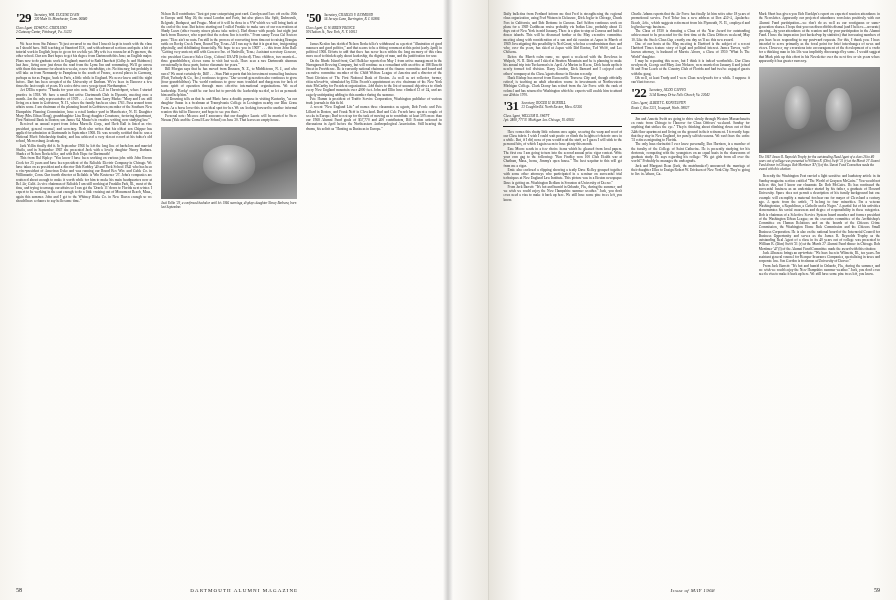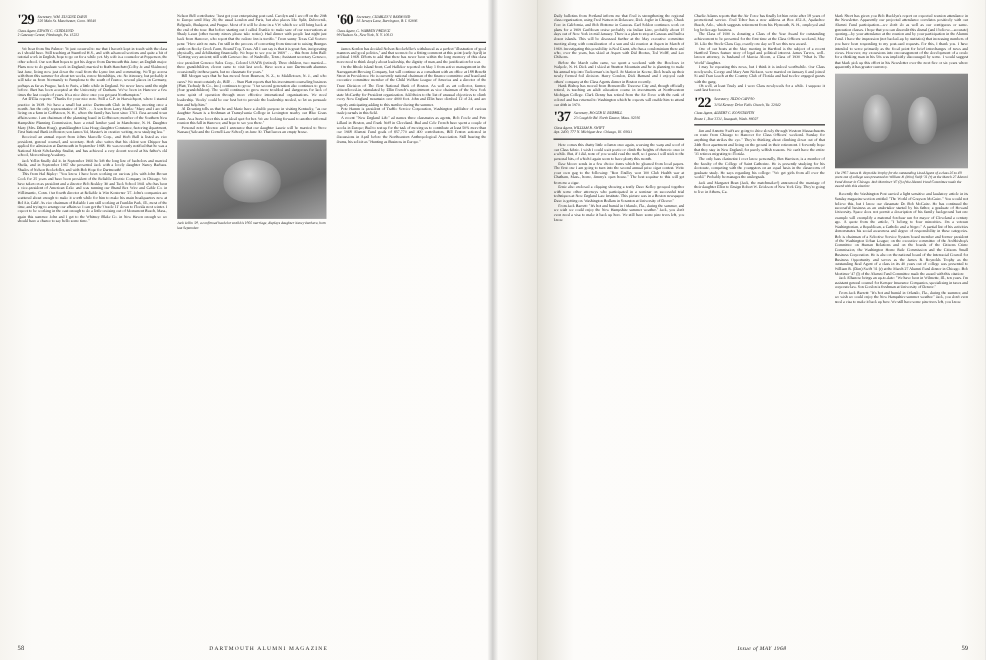--- a/index.html
+++ b/index.html
@@ -184,21 +184,21 @@
         <p>Al Downing tells us that he and Marie have a double purpose in visiting Kentucky, "as our daughter Susan is a freshman at Transylvania College in Lexington nearby our Blue Grass Farm. As a horse lover this is an ideal spot for her. We are looking forward to another informal reunion this fall in Hanover, and hope to see you there."</p>
         <p>Personal note: Meenoe and I announce that our daughter Laurie will be married to Steve Nassau (Yale and the Cornell Law School) on June 30. That leaves an empty house.</p>
         <div class="photo wide-photo">
           <div class="face"></div>
         </div>
         <div class="caption">Jack Yellin '29, a confirmed bachelor until his 1966 marriage, displays daughter Nancy Barbara, born last September.</div>
       </div>
 
       <div class="col">
         <div class="classhead">
-          <span class="yearnum">'60</span>
+          <span class="yearnum">'50</span>
           <span class="secy">Secretary, CHARLES V. RAYMOND</span>
           <span class="addr">56 Jerseys Lane, Barrington, R. I. 02806</span>
         </div>
         <div class="clear"></div>
         <div class="secy">Class Agent, G. WARREN PRENCE</div>
         <div class="addr">99 Hudson St., New York, N. Y. 10013</div>
         <hr class="rule">
         <p>James Kenlon has decided Nelson Rockefeller's withdrawal as a perfect "illustration of good manners and good politics," and that seems to be a fitting comment at this point (early April) in political 1968. Efforts to add that there has never been within the long memory of this class more need to think deeply about leadership, the dignity of man, and the justification for war.</p>
         <p>On the Rhode Island front, Carl Halleker reported on May 1 from active management in the Narragansett Brewing Company, but will continue as a consultant with an office at 188 Benefit Street in Providence. He is currently national chairman of the finance committee and board and executive committee member of the Child Welfare League of America and a director of the Trust Division of The First National Bank of Boston. As well as art collector, farmer, citizen/loved-in, stimulated by Ellin French's appointment as vice chairman of the New York state McCarthy for President organization. Add theirs to the list of unusual objectives to climb every New England mountain over 4000 feet. John and Ellin have climbed 12 of 24, and are eagerly anticipating adding to this number during the summer.</p>
         <p>Pete Hamm is president of Traffic Service Corporation, Washington publisher of various trade journals in this field.</p>
@@ -211,21 +211,21 @@
   </div>
 
   <div class="page page-right">
     <div class="cols">
 
       <div class="col">
         <p class="noindent">Daily bulletins from Portland inform me that Fred is strengthening the regional class organization, using Fred Watson in Delaware, Dick Jogler in Chicago, Chuck Fore in California, and Bob Bottome in Caracas. Earl Seldon continues work on plans for a 1969 Caribbean cruise probably via Indian Line, probably about 15 days out of New York in mid January. There is a plan to stop at Caracas and built a dozen islands. This will be discussed further at the May executive committee meeting along with consideration of a sun and ski reunion at Aspen in March of 1969. Investigating this possibility is Ned Grant, who has a condominium there and who, over the years, has skied at Aspen with Did Bootus, Ted Wolff, and Lee Chilsons.</p>
         <p>Before the March calm came, we spent a weekend with the Bowlows in Walpole, N. H. Dick and I skied at Stratton Mountain and he is planning to make his annual trip into Tuckerman's in April. At Marion in Keene, Dick heads up their newly formed foil division. Harry Condon, Dick Barnard and I enjoyed each others' company at the Class Agents dinner in Boston recently.</p>
         <p>Hank Bishop has moved from Bensenville Traverse City and, though officially retired, is teaching an adult education course in investments at Northwestern Michigan College. Clark Denny has retired from the Air Force with the rank of colonel and has returned to Washington which he expects will enable him to attend our 40th in 1970.</p>
         <div class="classhead" style="margin-top:3px">
-          <span class="yearnum">'37</span>
+          <span class="yearnum">'31</span>
           <span class="secy">Secretary, ROGER H. BURRILL</span>
           <span class="addr">23 Coughlin Rd.
 North Easton, Mass. 02356</span>
         </div>
         <div class="clear"></div>
         <div class="secy">Class Agent, WILLIAM R. SWIFT</div>
         <div class="addr">Apt. 2400, 777 N. Michigan Ave.
 Chicago, Ill. 60611</div>
         <hr class="rule">
         <p>Here comes this chatty little column once again, weaving the warp and woof of our Class fabric. I wish I could wait poetic or climb the heights of rhetoric once in a while. But, if I did, none of you would read the stuff, so I guess I will stick to the personal bits, of which I again seem to have plenty this month.</p>

